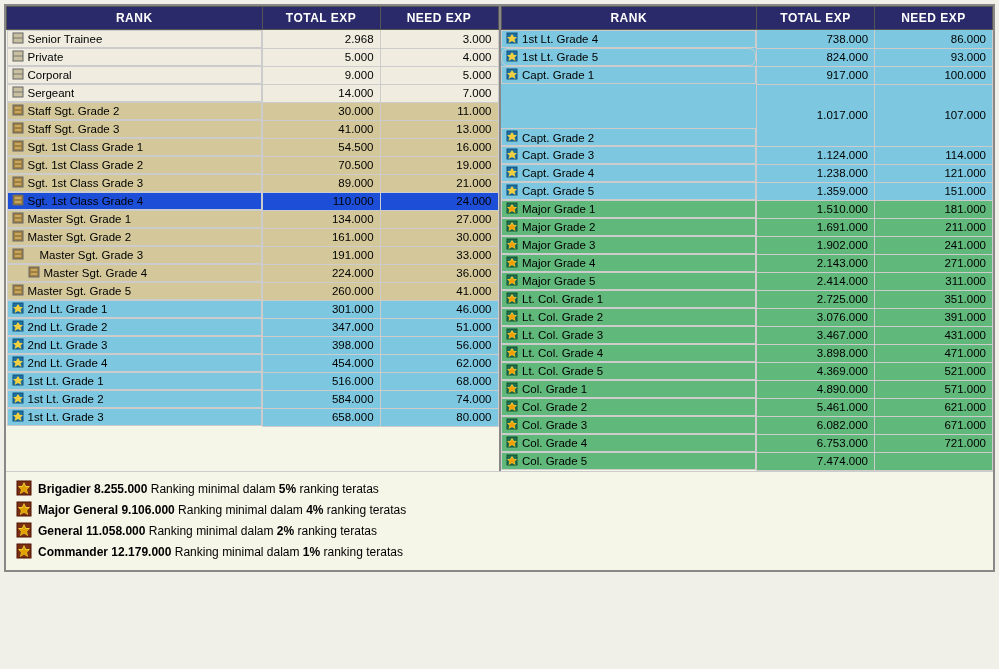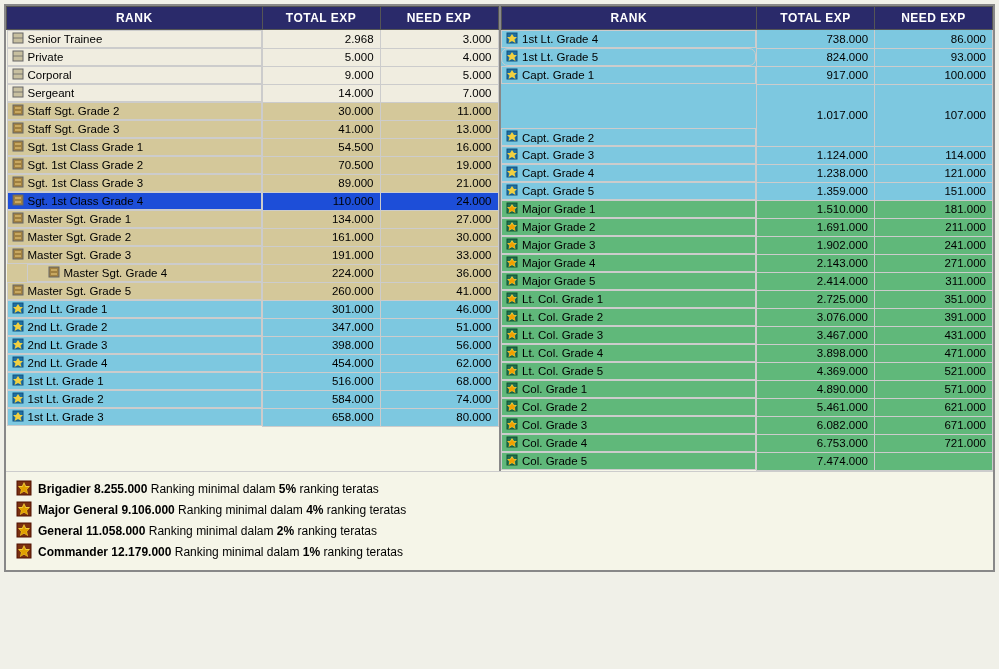--- a/index.html
+++ b/index.html
@@ -209,33 +209,33 @@
                     <rect x="1" y="1" width="10" height="10" fill="#a08040" stroke="#666" stroke-width="1"></rect>
                     <line x1="3" y1="4" x2="9" y2="4" stroke="#f0d080" stroke-width="1"></line>
                     <line x1="3" y1="8" x2="9" y2="8" stroke="#f0d080" stroke-width="1"></line>
                   </svg></span>
                 <span>Master Sgt. Grade 2</span>
               </td>
               <td class="num">161.000</td>
               <td class="num">30.000</td>
             </tr>
             <tr style="background: rgb(212, 200, 154);">
-              <td style="display: flex; align-items: center; gap: 4px; padding: 1px 4px;">
+              <td style="display: flex; align-items: center; gap: 16px; padding: 1px 4px;">
                 <span style="flex-shrink: 0;"><svg width="12" height="12" viewBox="0 0 12 12">
                     <rect x="1" y="1" width="10" height="10" fill="#a08040" stroke="#666" stroke-width="1"></rect>
                     <line x1="3" y1="4" x2="9" y2="4" stroke="#f0d080" stroke-width="1"></line>
                     <line x1="3" y1="8" x2="9" y2="8" stroke="#f0d080" stroke-width="1"></line>
                   </svg></span>
                 <span>Master Sgt. Grade 3</span>
               </td>
               <td class="num">191.000</td>
               <td class="num">33.000</td>
             </tr>
             <tr style="background: rgb(212, 200, 154);">
-              <td style="display: flex; align-items: center; gap: 4px; padding: 1px 20px; margin-left: 20px;">
+              <td style="display: flex; align-items: center; gap: 4px; padding: 1px 20px;">
                 <span style="flex-shrink: 0;"><svg width="12" height="12" viewBox="0 0 12 12">
                     <rect x="1" y="1" width="10" height="10" fill="#a08040" stroke="#666" stroke-width="1"></rect>
                     <line x1="3" y1="4" x2="9" y2="4" stroke="#f0d080" stroke-width="1"></line>
                     <line x1="3" y1="8" x2="9" y2="8" stroke="#f0d080" stroke-width="1"></line>
                   </svg></span>
                 <span>Master Sgt. Grade 4</span>
               </td>
               <td class="num">224.000</td>
               <td class="num">36.000</td>
             </tr>

